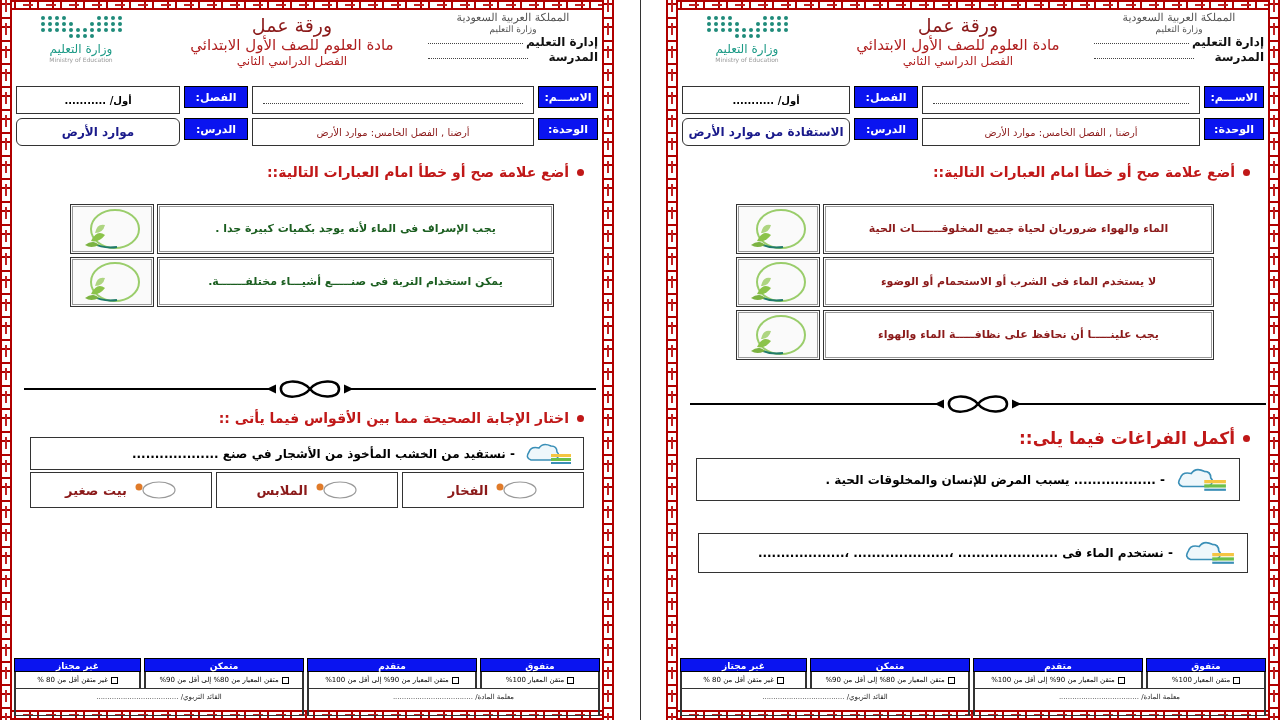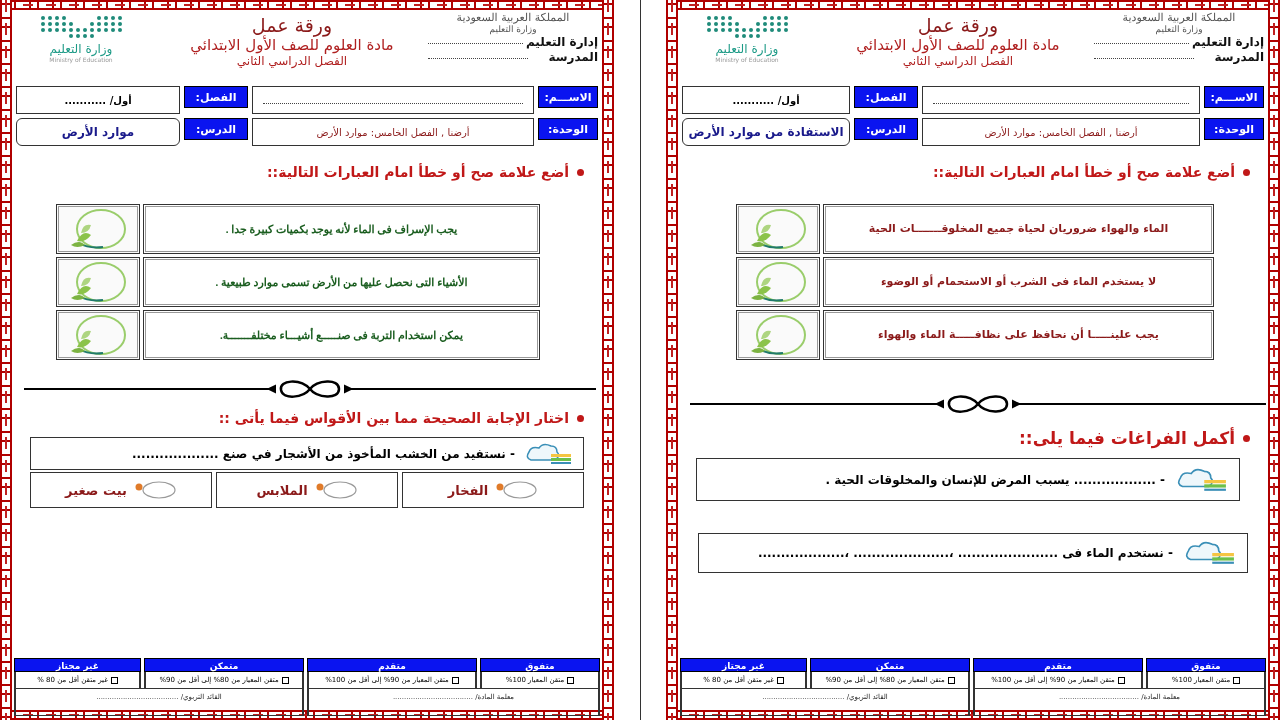--- a/index.html
+++ b/index.html
@@ -187,35 +187,23 @@
     <div class="val unit" style="width:282px">أرضنا , الفصل الخامس: موارد الأرض</div>
     <div class="lbl" style="width:64px">الدرس:</div>
     <div class="val lesson" style="flex:1">موارد الأرض</div>
   </div>
 
   <div class="sec" style="top:164px; font-size:14px;">
     <span class="bullet"></span>
     <span>أضع علامة صح أو خطأ امام العبارات التالية::</span>
   </div>
 
-  <div class="tf" style="top:204px; left:56px; width:484px;font-family:Liberation Serif, serif;">
+  <div class="tf" style="top:204px; left:70px; width:484px;">
     <div class="tf-row">
       <div class="tf-text" style="flex:1; color:#1b5e20">يجب الإسراف فى الماء لأنه يوجد بكميات كبيرة جدا .</div>
-      <div class="tf-mark">
-        <svg width="66" height="44" viewBox="0 0 66 44">
-            <ellipse cx="36" cy="22" rx="24" ry="19" fill="none" stroke="#9acd6b" stroke-width="2"></ellipse>
-            <path d="M14 36 Q24 42 38 40" stroke="#1f7a6b" stroke-width="2" fill="none"></path>
-            <path d="M12 34 q6 -12 14 -6 q-6 8 -14 6z" fill="#8bc34a"></path>
-            <path d="M16 26 q2 -10 10 -8 q-2 8 -10 8z" fill="#aed581"></path>
-            <path d="M6 38 q8 -6 14 0 q-8 4 -14 0z" fill="#7cb342"></path>
-          </svg>
-      </div>
-    </div>
-    <div class="tf-row">
-      <div class="tf-text" style="flex:1; color:#1b5e20">الأشياء التى نحصل عليها من الأرض تسمى موارد طبيعية .</div>
       <div class="tf-mark">
         <svg width="66" height="44" viewBox="0 0 66 44">
             <ellipse cx="36" cy="22" rx="24" ry="19" fill="none" stroke="#9acd6b" stroke-width="2"></ellipse>
             <path d="M14 36 Q24 42 38 40" stroke="#1f7a6b" stroke-width="2" fill="none"></path>
             <path d="M12 34 q6 -12 14 -6 q-6 8 -14 6z" fill="#8bc34a"></path>
             <path d="M16 26 q2 -10 10 -8 q-2 8 -10 8z" fill="#aed581"></path>
             <path d="M6 38 q8 -6 14 0 q-8 4 -14 0z" fill="#7cb342"></path>
           </svg>
       </div>
     </div>

